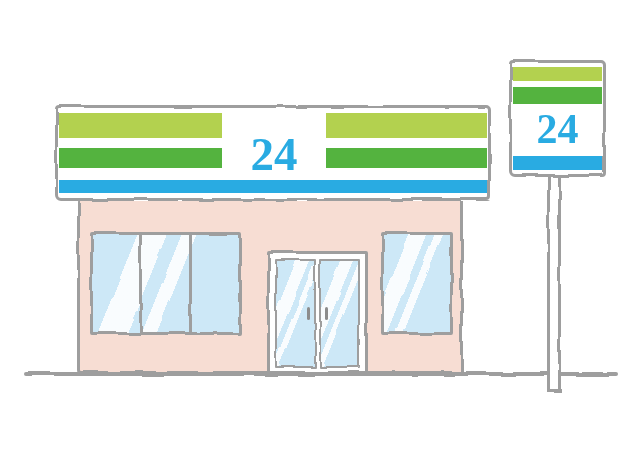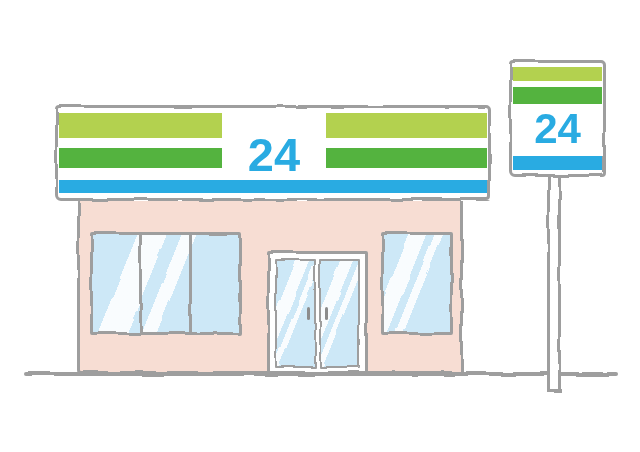--- a/index.html
+++ b/index.html
@@ -128,21 +128,21 @@
     border: 3px solid var(--outline, #9e9e9e);
     border-radius: 4px 5px 4px 6px;
     box-sizing: border-box;
     pointer-events: none;
     z-index: 5;
   }
 
   .hours {
     color: var(--number-blue, #29abe2);
     font-weight: bold;
-    font-family: Liberation Sans, sans-serif;
+    font-family: Liberation Serif, serif;
     line-height: 1;
   }
   .hours-big   { font-size: 47px; }
   .hours-small { font-size: 42px; }
 
   .pole {
     position: absolute;
     left: 547px; top: 170px;
     width: 14px; height: 222px;
     background: #ffffff;

